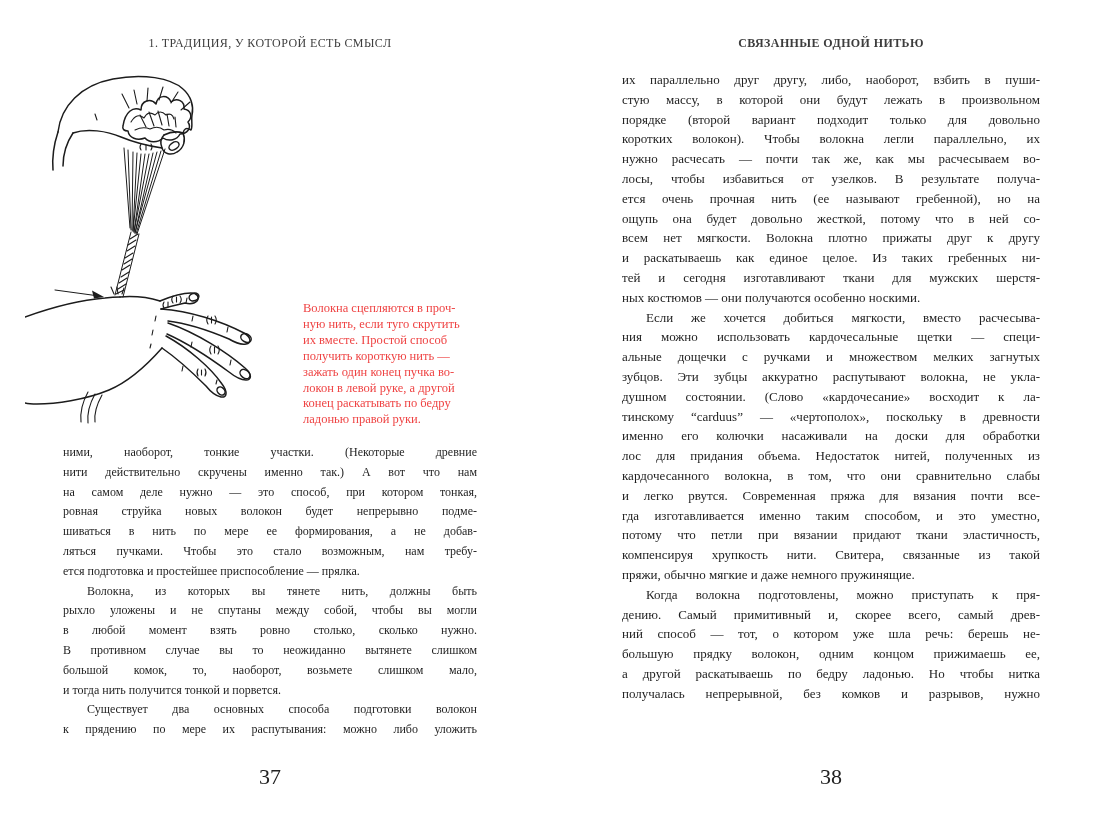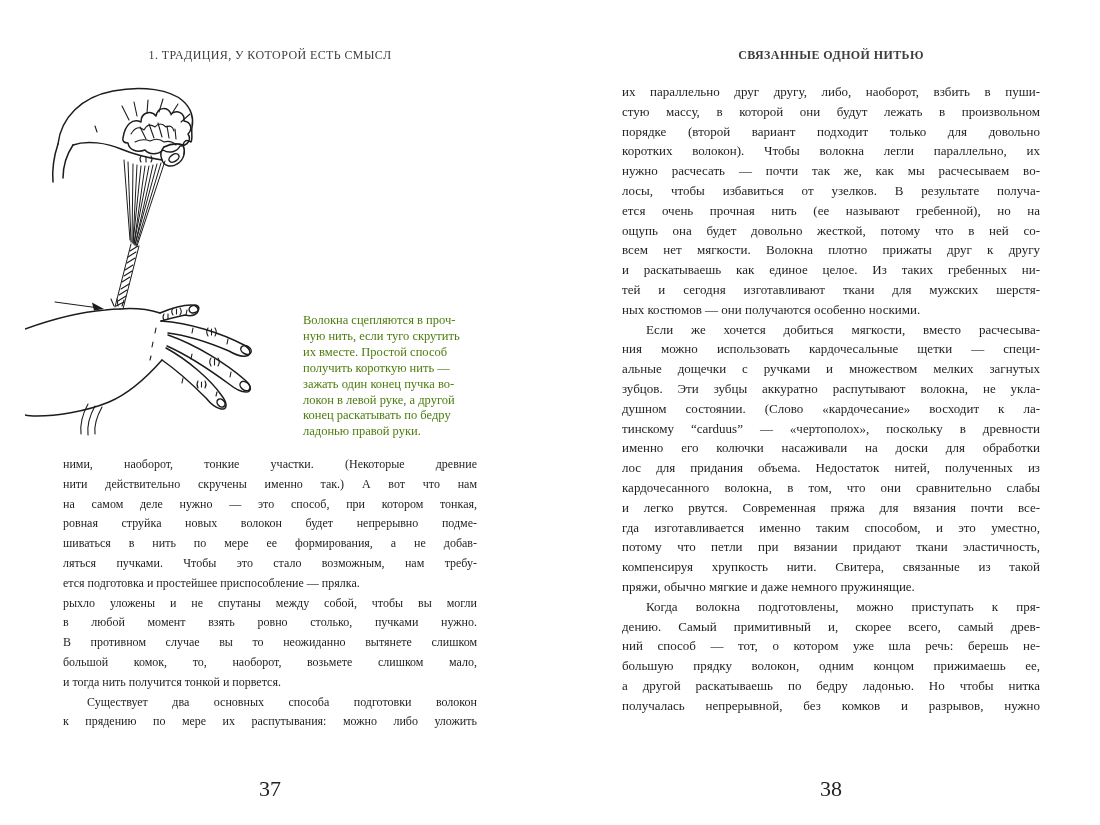--- a/index.html
+++ b/index.html
@@ -1,34 +1,34 @@
 <!DOCTYPE html>
 <html><head>
 <meta charset="utf-8">
 <style>
   html,body{margin:0;padding:0;background:#ffffff;}
   .spread{
     position:relative;width:1100px;height:825px;background:#ffffff;
     font-family:"Liberation Serif","DejaVu Serif",serif;color:#1e1e1e;
     overflow:hidden;
   }
-  .page{position:absolute;top:12px;height:641px;width:550px;}
+  .page{position:absolute;top:0;height:641px;width:550px;}
   .page-left{left:0;}
   .page-right{left:550px;}
   .running-head{
     position:absolute;text-align:center;
     font-size:12px;letter-spacing:0.4px;color:#3d3d3d;
     white-space:nowrap;
   }
   .page-left .running-head{left:63px;top:36px;width:414px;}
   .page-right .running-head{left:72px;top:36px;width:418px;font-weight:bold;}
   .illustration{position:absolute;left:25px;top:70px;width:285px;height:380px;}
   .caption{
     position:absolute;left:303px;top:301px;width:176px;
-    font-size:12.5px;line-height:15.9px;color:#4d7c0f;
+    font-size:12.5px;line-height:15.9px;color:#ef4444;
   }
   .body-text{position:absolute;}
   .page-left .body-text{left:63px;top:443px;width:414px;font-size:12px;line-height:19.8px;}
   .page-right .body-text{left:72px;top:70px;width:418px;font-size:13px;line-height:19.8px;}
   .line{text-align:justify;text-align-last:justify;white-space:normal;}
   .line.endline{text-align-last:left;}
   .line.indent{text-indent:24px;}
   .folio{position:absolute;top:764px;text-align:center;font-size:22px;color:#222;}
   .page-left .folio{left:63px;width:414px;}
   .page-right .folio{left:72px;width:418px;}
@@ -117,22 +117,23 @@
         <div class="para">
           <div class="line">ними, наоборот, тонкие участки. (Некоторые древние</div>
           <div class="line">нити действительно скручены именно так.) А вот что нам</div>
           <div class="line">на самом деле нужно — это способ, при котором тонкая,</div>
           <div class="line">ровная струйка новых волокон будет непрерывно подме-</div>
           <div class="line">шиваться в нить по мере ее формирования, а не добав-</div>
           <div class="line">ляться пучками. Чтобы это стало возможным, нам требу-</div>
           <div class="line endline">ется подготовка и простейшее приспособление — прялка.</div>
         </div>
         <div class="para">
+          <div class="line indent">Волокна, из которых вы тянете нить, должны быть</div>
           <div class="line">рыхло уложены и не спутаны между собой, чтобы вы могли</div>
-          <div class="line">в любой момент взять ровно столько, пучками нужно.</div>
+          <div class="line">в любой момент взять ровно столько, сколько нужно.</div>
           <div class="line">В противном случае вы то неожиданно вытянете слишком</div>
           <div class="line">большой комок, то, наоборот, возьмете слишком мало,</div>
           <div class="line endline">и тогда нить получится тонкой и порвется.</div>
         </div>
         <div class="para">
           <div class="line indent">Существует два основных способа подготовки волокон</div>
           <div class="line">к прядению по мере их распутывания: можно либо уложить</div>
         </div>
       </div>
     <div class="folio">37</div>

